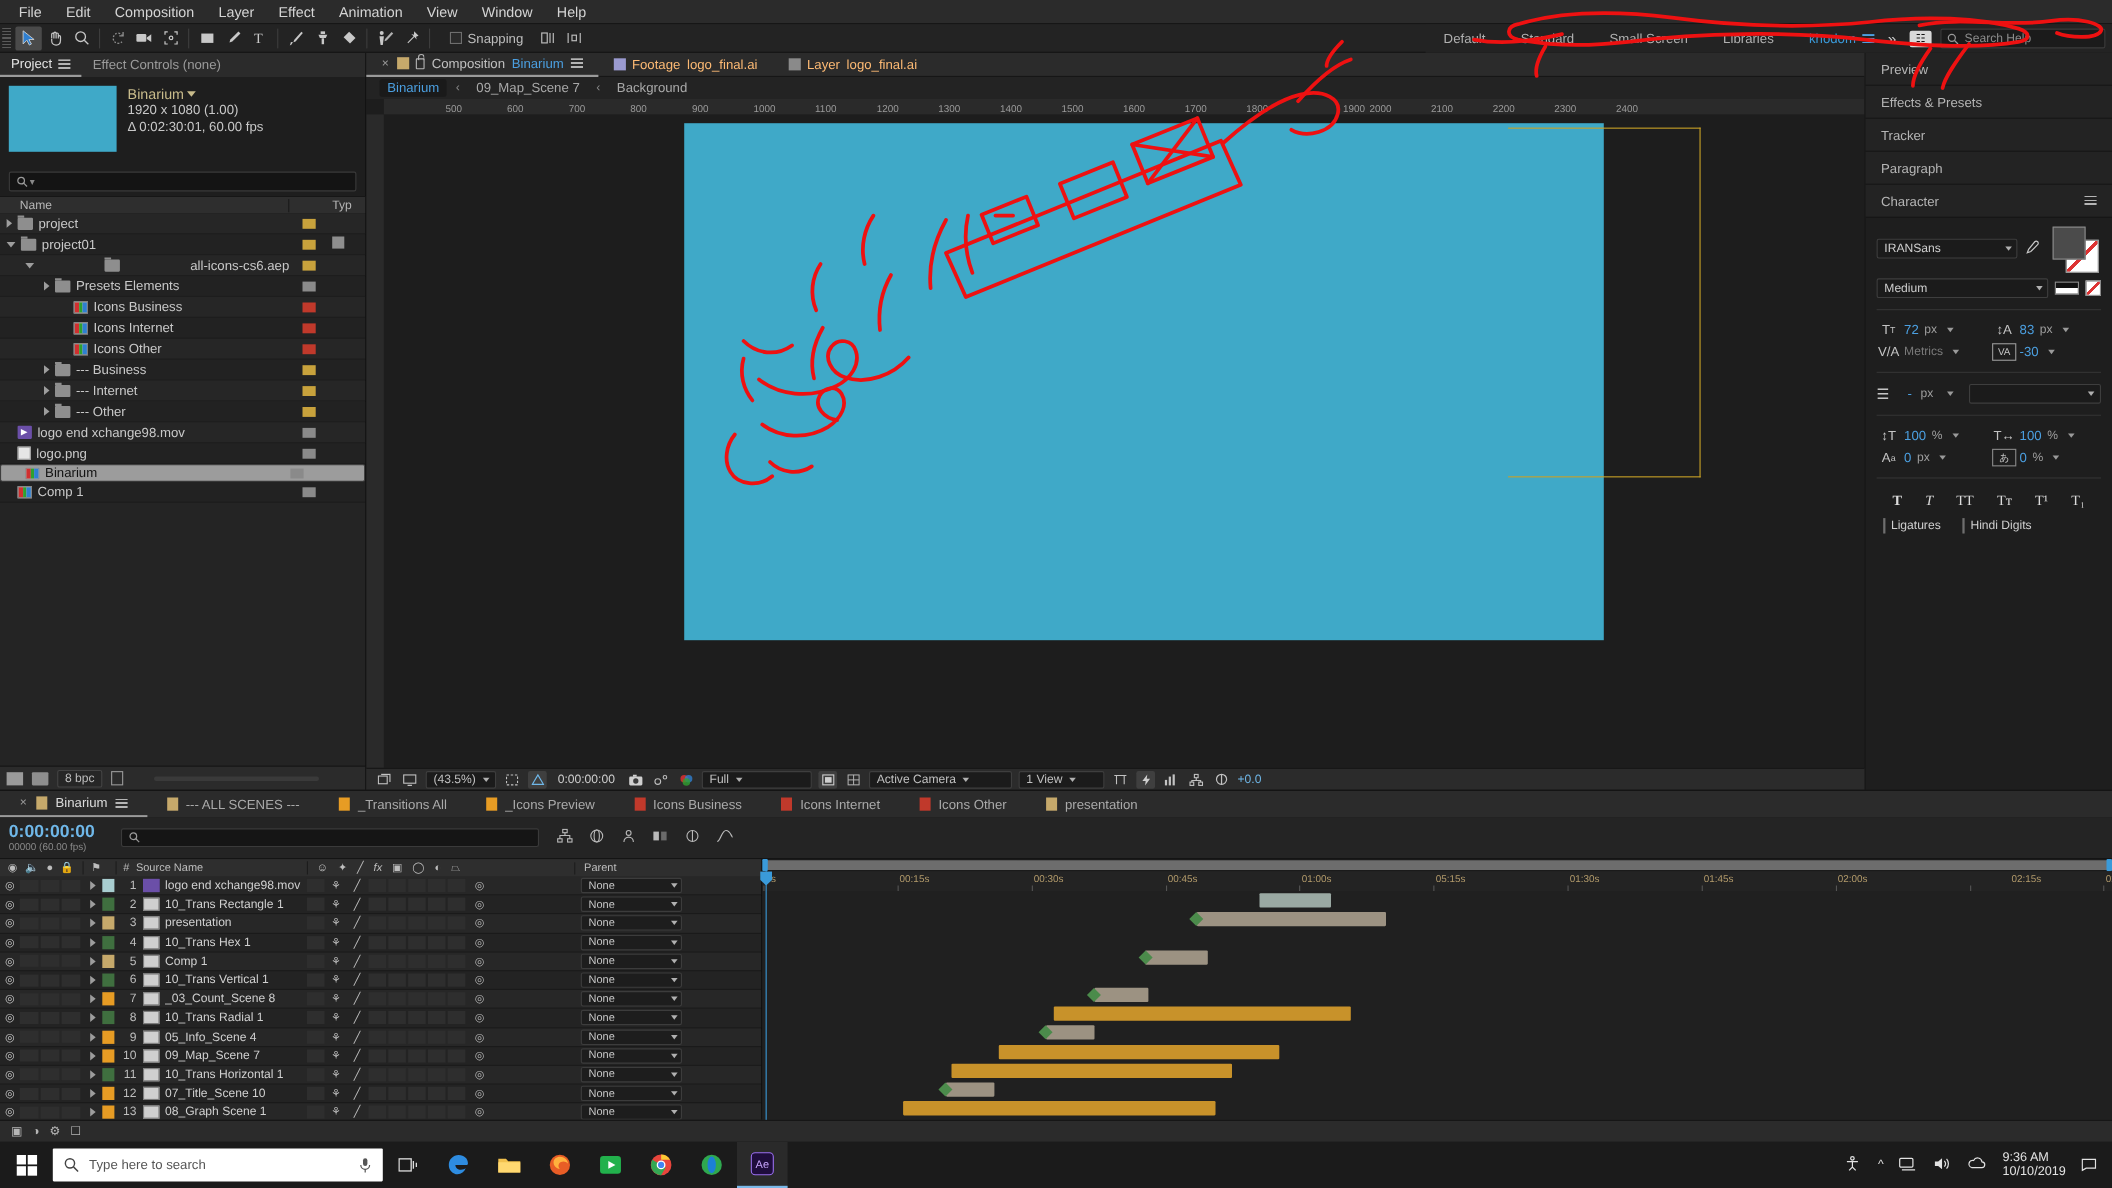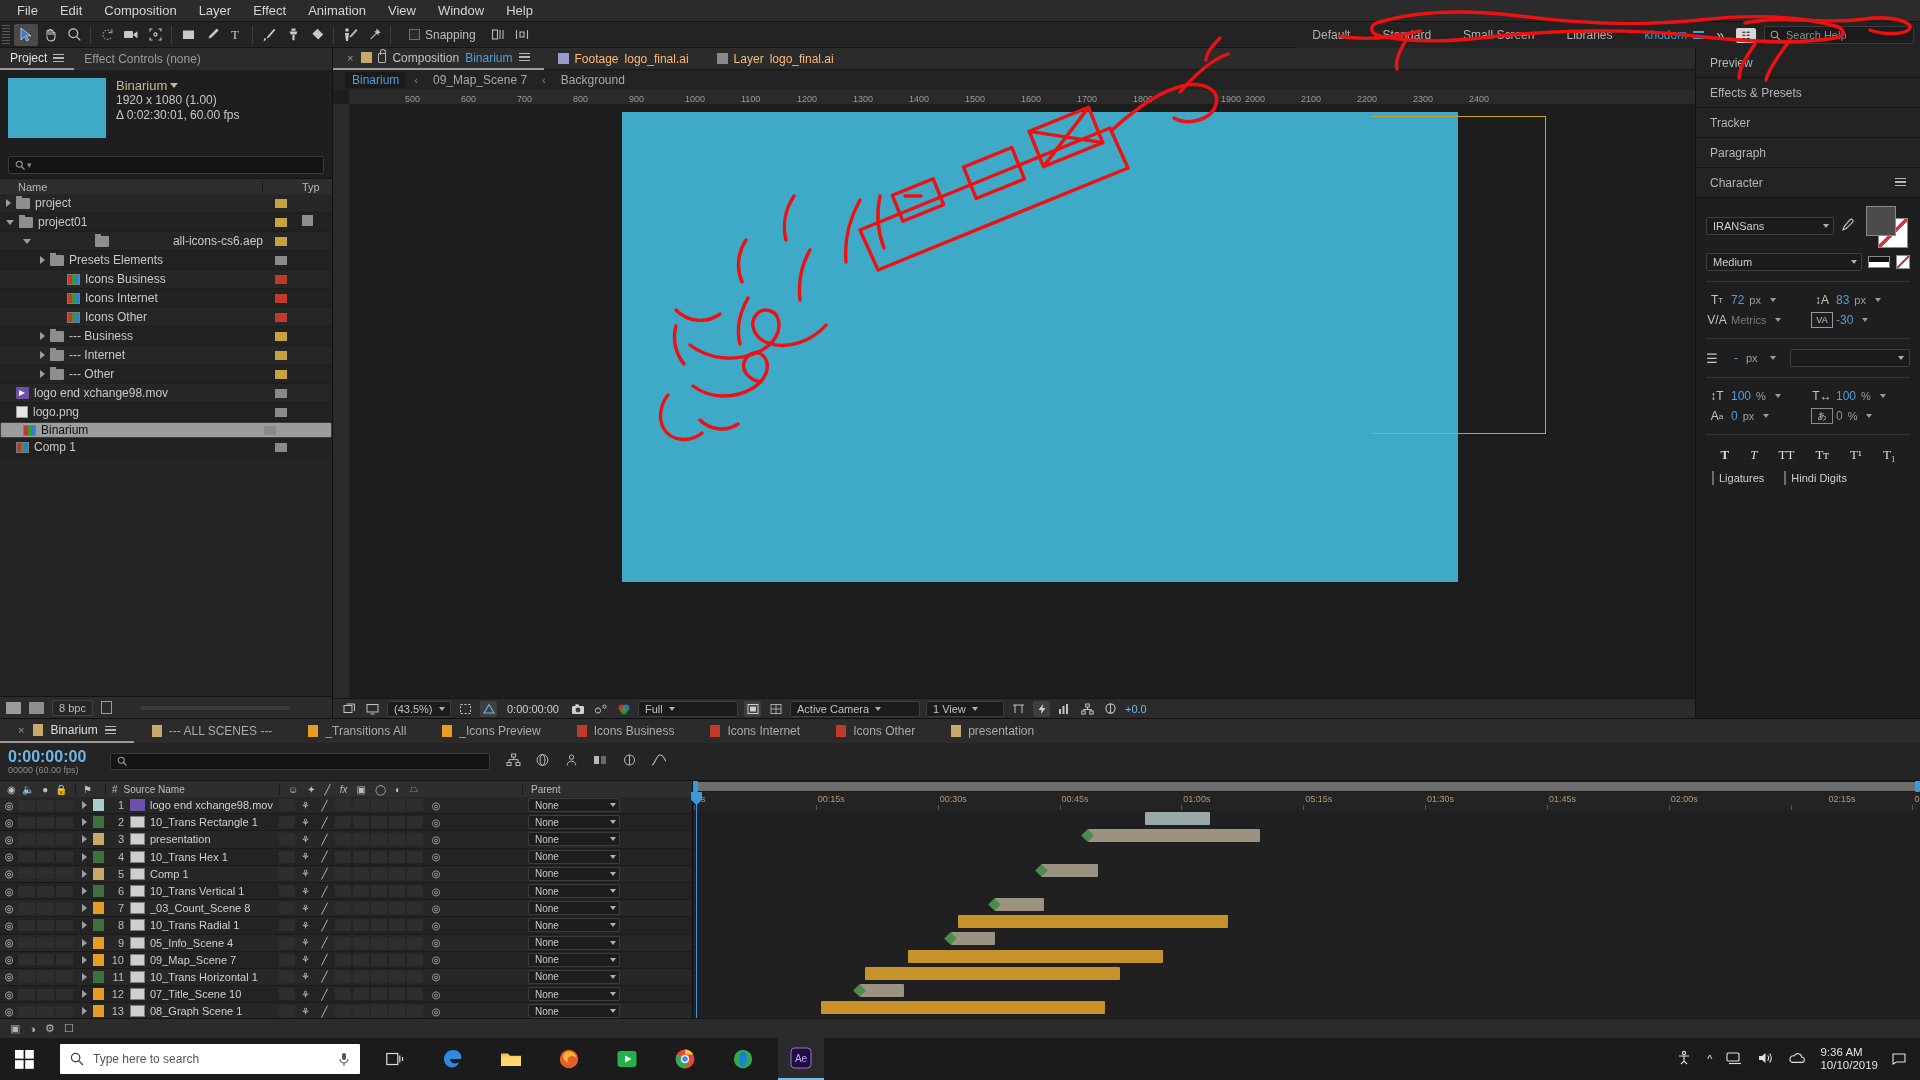--- a/index.html
+++ b/index.html
@@ -198,21 +198,21 @@
   .cti:before { content:""; position:absolute; top:0; left:-5px; width:11px; height:13px; background:#3a9ad9;
      clip-path:polygon(0 0,100% 0,100% 60%,50% 100%,0 60%);}
 
   .tl-foot { height:20px; background:#2b2b2b; display:flex; align-items:center; flex:none; border-top:1px solid #141414; font-size:11px;}
   .tlf-left { display:flex; align-items:center; gap:9px; padding-left:10px; width:420px; color:#b5b5b5;}
   .tlf-mid { flex:1; display:flex; align-items:center; justify-content:center; gap:12px;}
   .zoomslider { width:120px; height:4px; background:#464646; border-radius:2px; position:relative;}
   .zoomslider i { position:absolute; left:38px; top:-3px; width:9px; height:9px; background:#c0c0c0; border-radius:50%;}
 
   
-  .taskbar { height:42px; background:#1b1b1b; display:flex; align-items:center; flex:none; gap:12px;}
+  .taskbar { height:42px; background:#1b1b1b; display:flex; align-items:center; flex:none; gap:0;}
   .tb-start { width:48px; height:42px; display:flex; align-items:center; justify-content:center;}
   .tb-search { width:300px; height:30px; background:#fff; border-radius:1px; display:flex; align-items:center; gap:9px; padding:0 10px; color:#555; font-size:12px;}
   .tb-ico { width:46px; height:42px; display:flex; align-items:center; justify-content:center;}
   .tb-ico.active { border-bottom:2px solid #7ab8e8; background:#2a2a2a;}
   .tray { margin-left:auto; display:flex; align-items:center; gap:14px; padding-right:14px; color:#e2e2e2; font-size:11px;}
   .clock { text-align:left; line-height:13px; font-size:11.5px;}
 
   
   .annot { position:absolute; inset:0; pointer-events:none; z-index:99;}
 </style>

